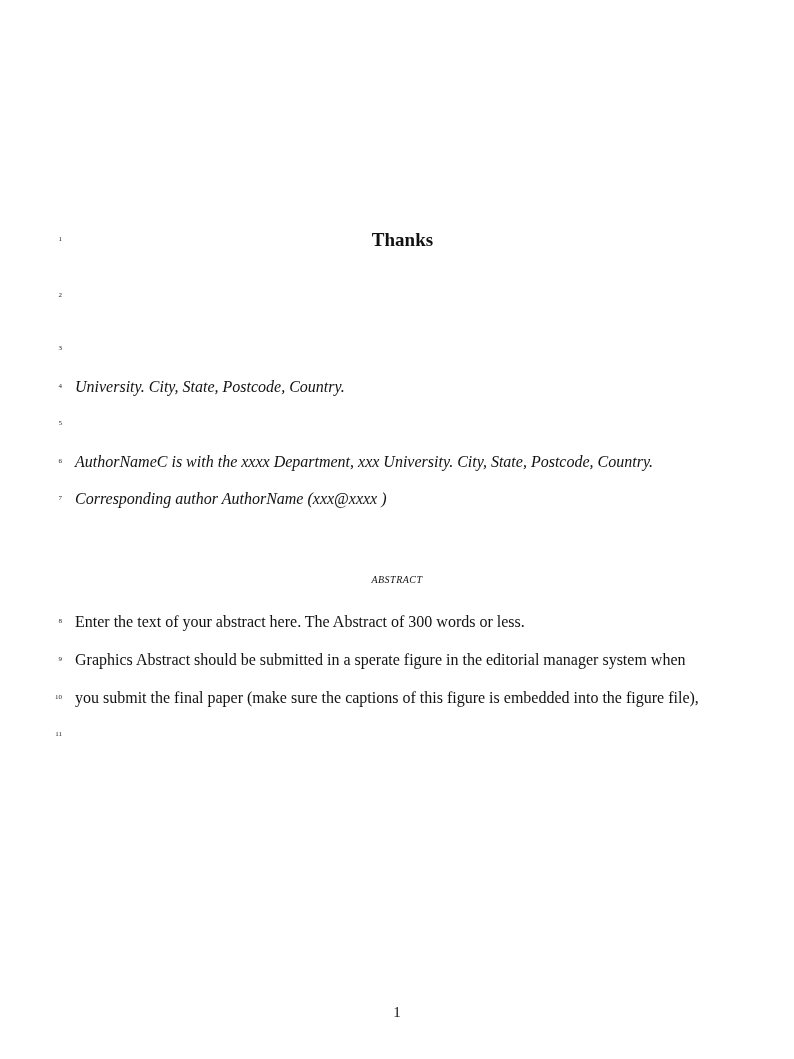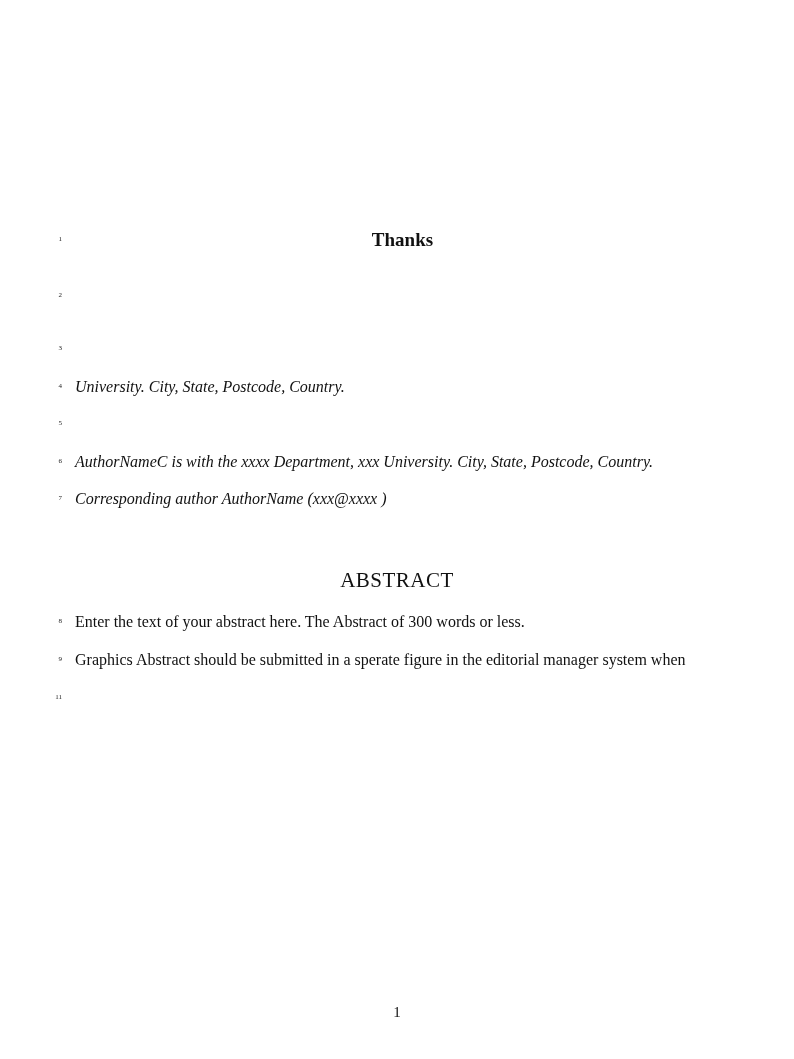--- a/index.html
+++ b/index.html
@@ -70,23 +70,24 @@
     font-style: italic;
   }
   .abstract-heading-block {
     position: absolute;
     top: 561px;
     left: 0;
     right: 0;
     text-align: center;
   }
   .abstract-heading-block .heading {
-    font-size: 21px;
+    font-size: 10px;
     line-height: 38px;
     letter-spacing: 0.5px;
+    font-style: italic;
   }
   .abstract-block {
     position: absolute;
     top: 603px;
     left: 0;
     right: 0;
   }
   .abstract-block .line {
     height: 37.8px;
     line-height: 37.8px;
@@ -155,20 +156,24 @@
       <div class="line">
         <span class="lineno">8</span>
         <span>Enter the text of your abstract here. The Abstract of 300 words or less.</span>
       </div>
 
       <div class="line">
         <span class="lineno">9</span>
         <span>Graphics Abstract should be submitted in a sperate figure in the editorial manager system when</span>
       </div>
 
+      <div class="line">
+        <span class="lineno">10</span>
+        <span>you submit the final paper (make sure the captions of this figure is embedded into the figure file),</span>
+      </div>
 
       <div class="line">
         <span class="lineno">11</span>
       </div>
     </div>
 
   <div class="page-number">1</div>
 
 </div>
 

